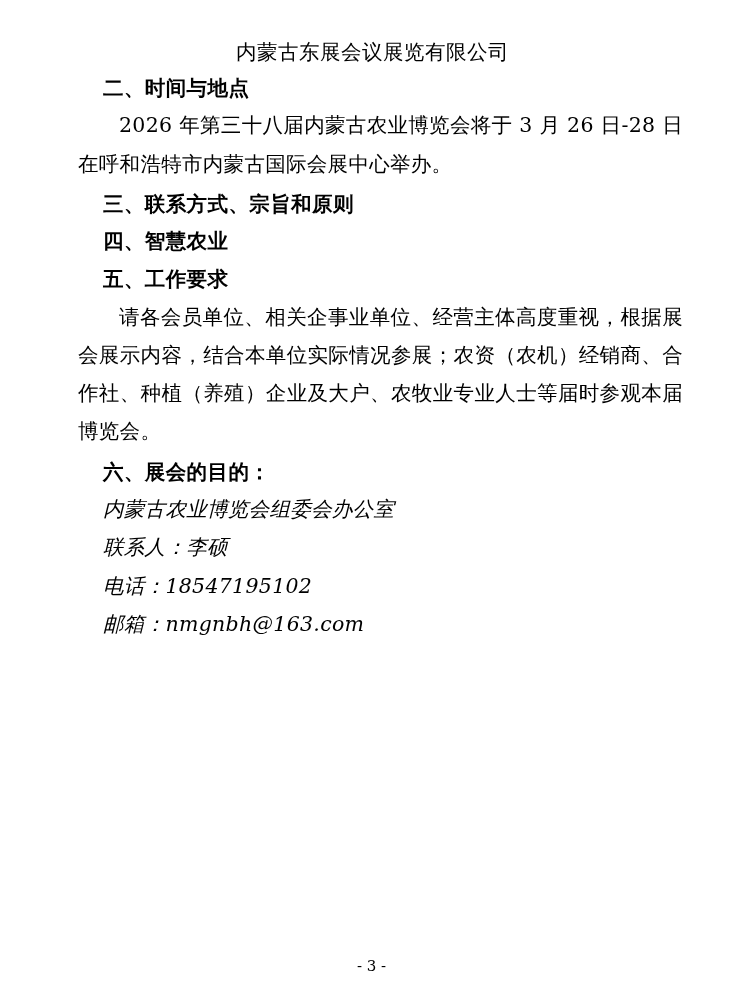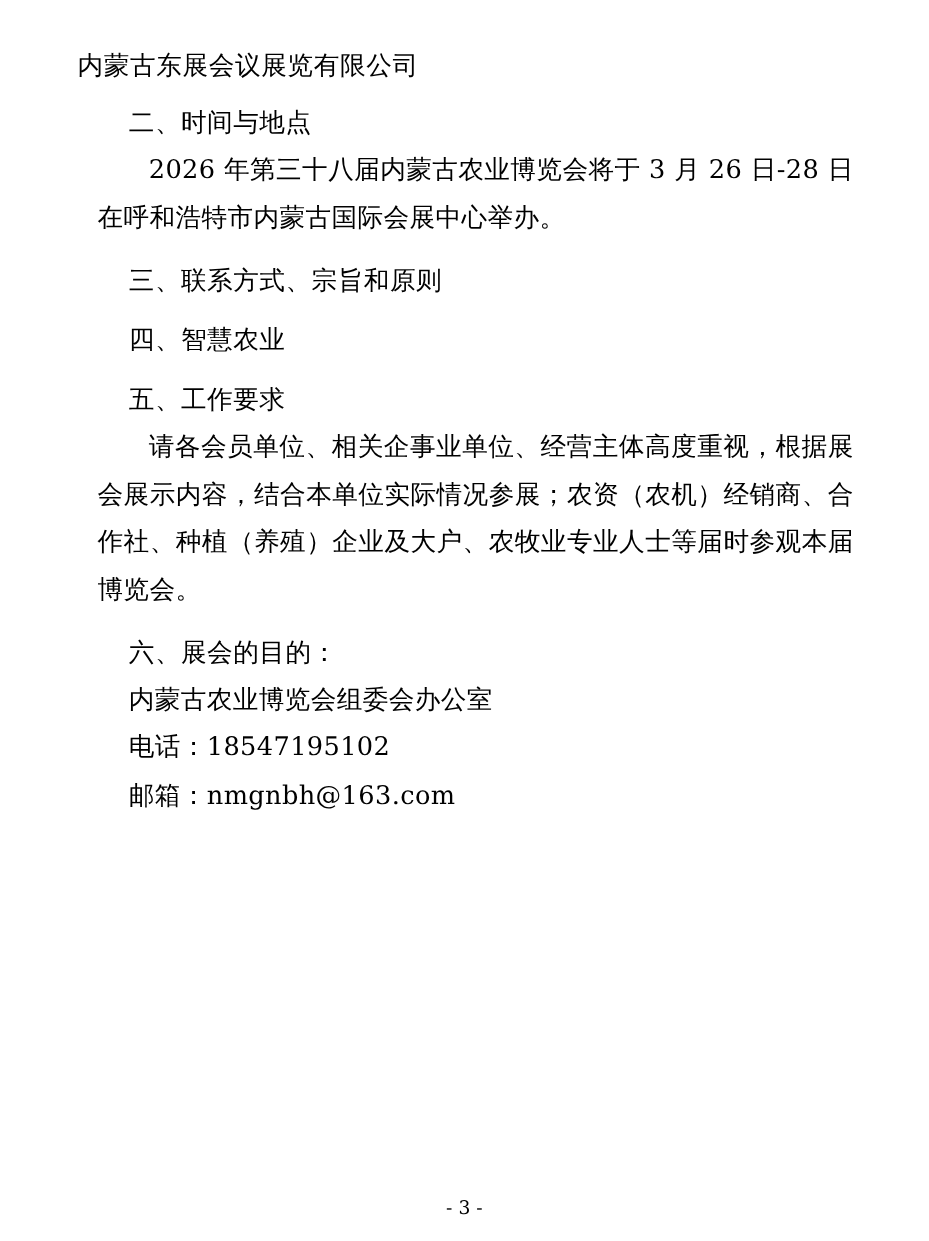--- a/index.html
+++ b/index.html
@@ -17,47 +17,48 @@
   }
   .page {
     position: absolute;
     top: 0; left: 0;
     width: 743px;
     height: 993px;
     box-sizing: border-box;
     padding: 28px 60px 0 62px;
   }
   .doc-title {
-    text-align: left;
+    text-align: center;
     font-size: 20.5px;
     line-height: 1.4;
     letter-spacing: 0.5px;
     margin: 10px 0 6px 0;
     font-family: "DejaVu Serif", "Liberation Serif", serif;
   }
   .section-heading {
     font-size: 20.5px;
     line-height: 1.55;
-    margin: 16px 0 0 0;
+    margin: 6px 0 0 0;
     text-indent: 41px;
-    font-weight: normal;
+    font-weight: bold;
     letter-spacing: 0.4px;
     font-family: "DejaVu Sans", "Liberation Sans", sans-serif;
   }
   .para {
     font-size: 20.5px;
     line-height: 1.86;
     margin: 2px 0 0 16px;
     text-indent: 41px;
     text-align: justify;
     text-justify: inter-ideograph;
     letter-spacing: 0.3px;
   }
   .contact-block {
     margin-top: 2px;
+    font-style: italic;
   }
   .contact-line {
     font-size: 20.5px;
     line-height: 1.86;
     margin: 0;
     text-indent: 41px;
     letter-spacing: 0.3px;
   }
   .page-number {
     position: absolute;
@@ -83,18 +84,19 @@
   <div class="section-heading">三、联系方式、宗旨和原则</div>
 
   <div class="section-heading">四、智慧农业</div>
 
   <div class="section-heading">五、工作要求</div>
   <div class="para">请各会员单位、相关企事业单位、经营主体高度重视，根据展会展示内容，结合本单位实际情况参展；农资（农机）经销商、合作社、种植（养殖）企业及大户、农牧业专业人士等届时参观本届博览会。</div>
 
   <div class="section-heading">六、展会的目的：</div>
   <div class="contact-block">
     <div class="contact-line">内蒙古农业博览会组委会办公室</div>
+    <div class="contact-line">联系人：李硕</div>
     <div class="contact-line">电话：18547195102</div>
     <div class="contact-line">邮箱：nmgnbh@163.com</div>
   </div>
 
   <div class="page-number">- 3 -</div>
 </div>
 
 </body></html>

